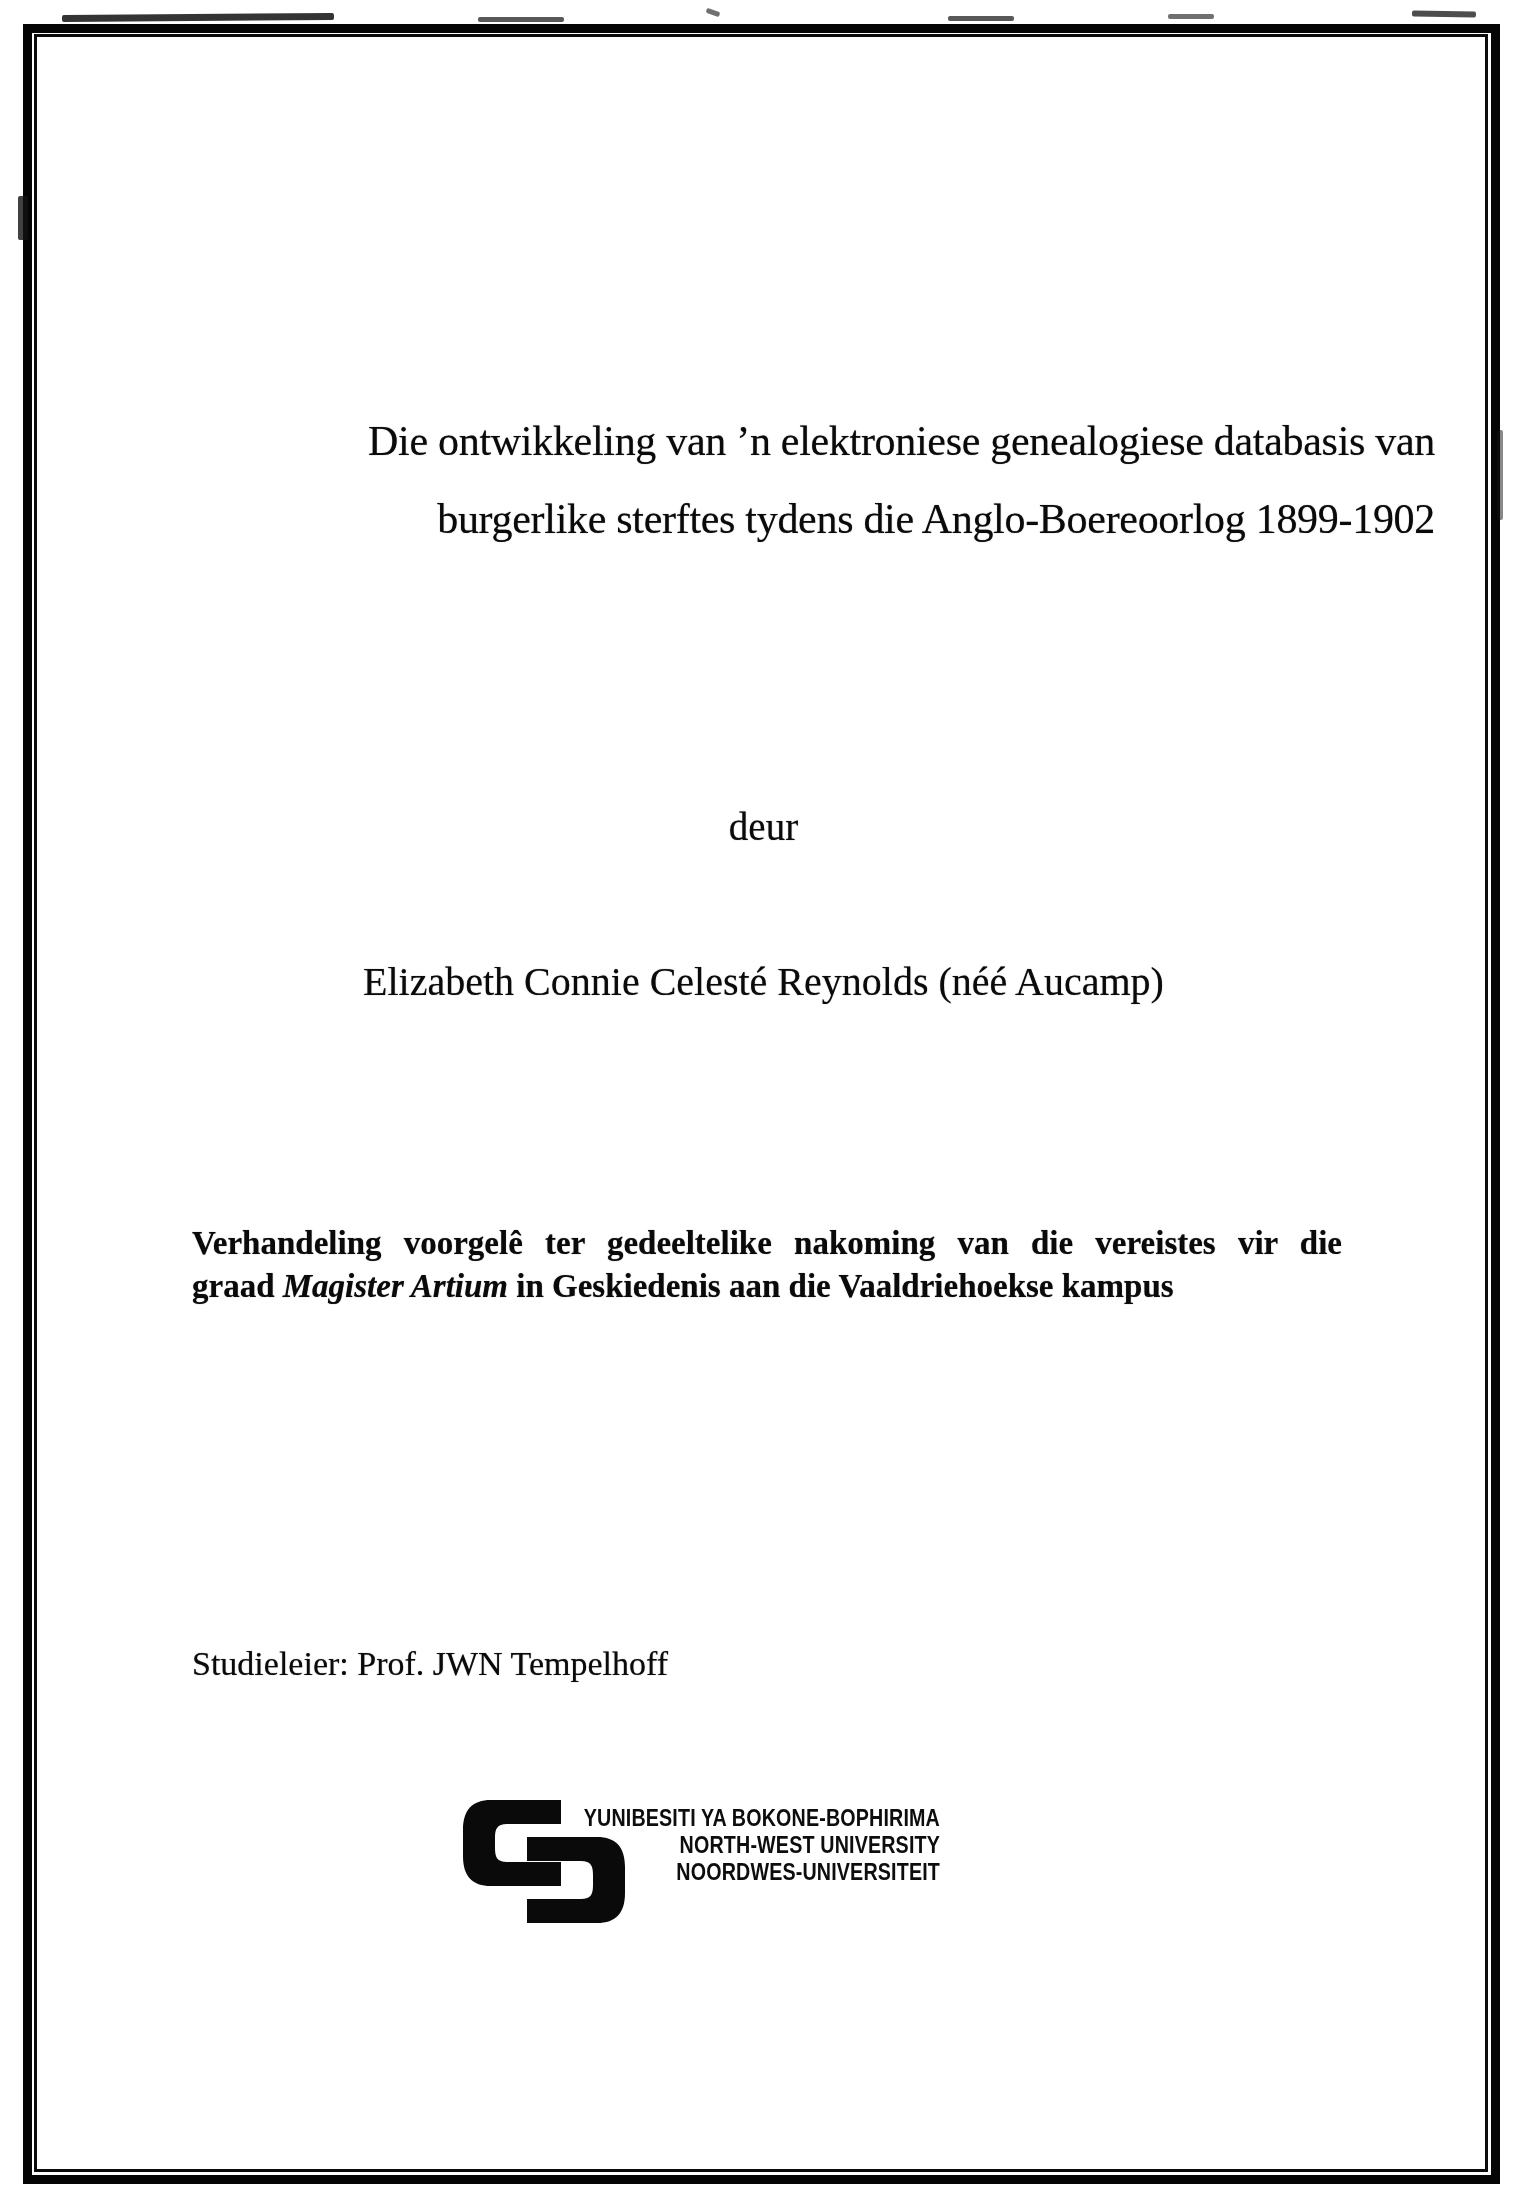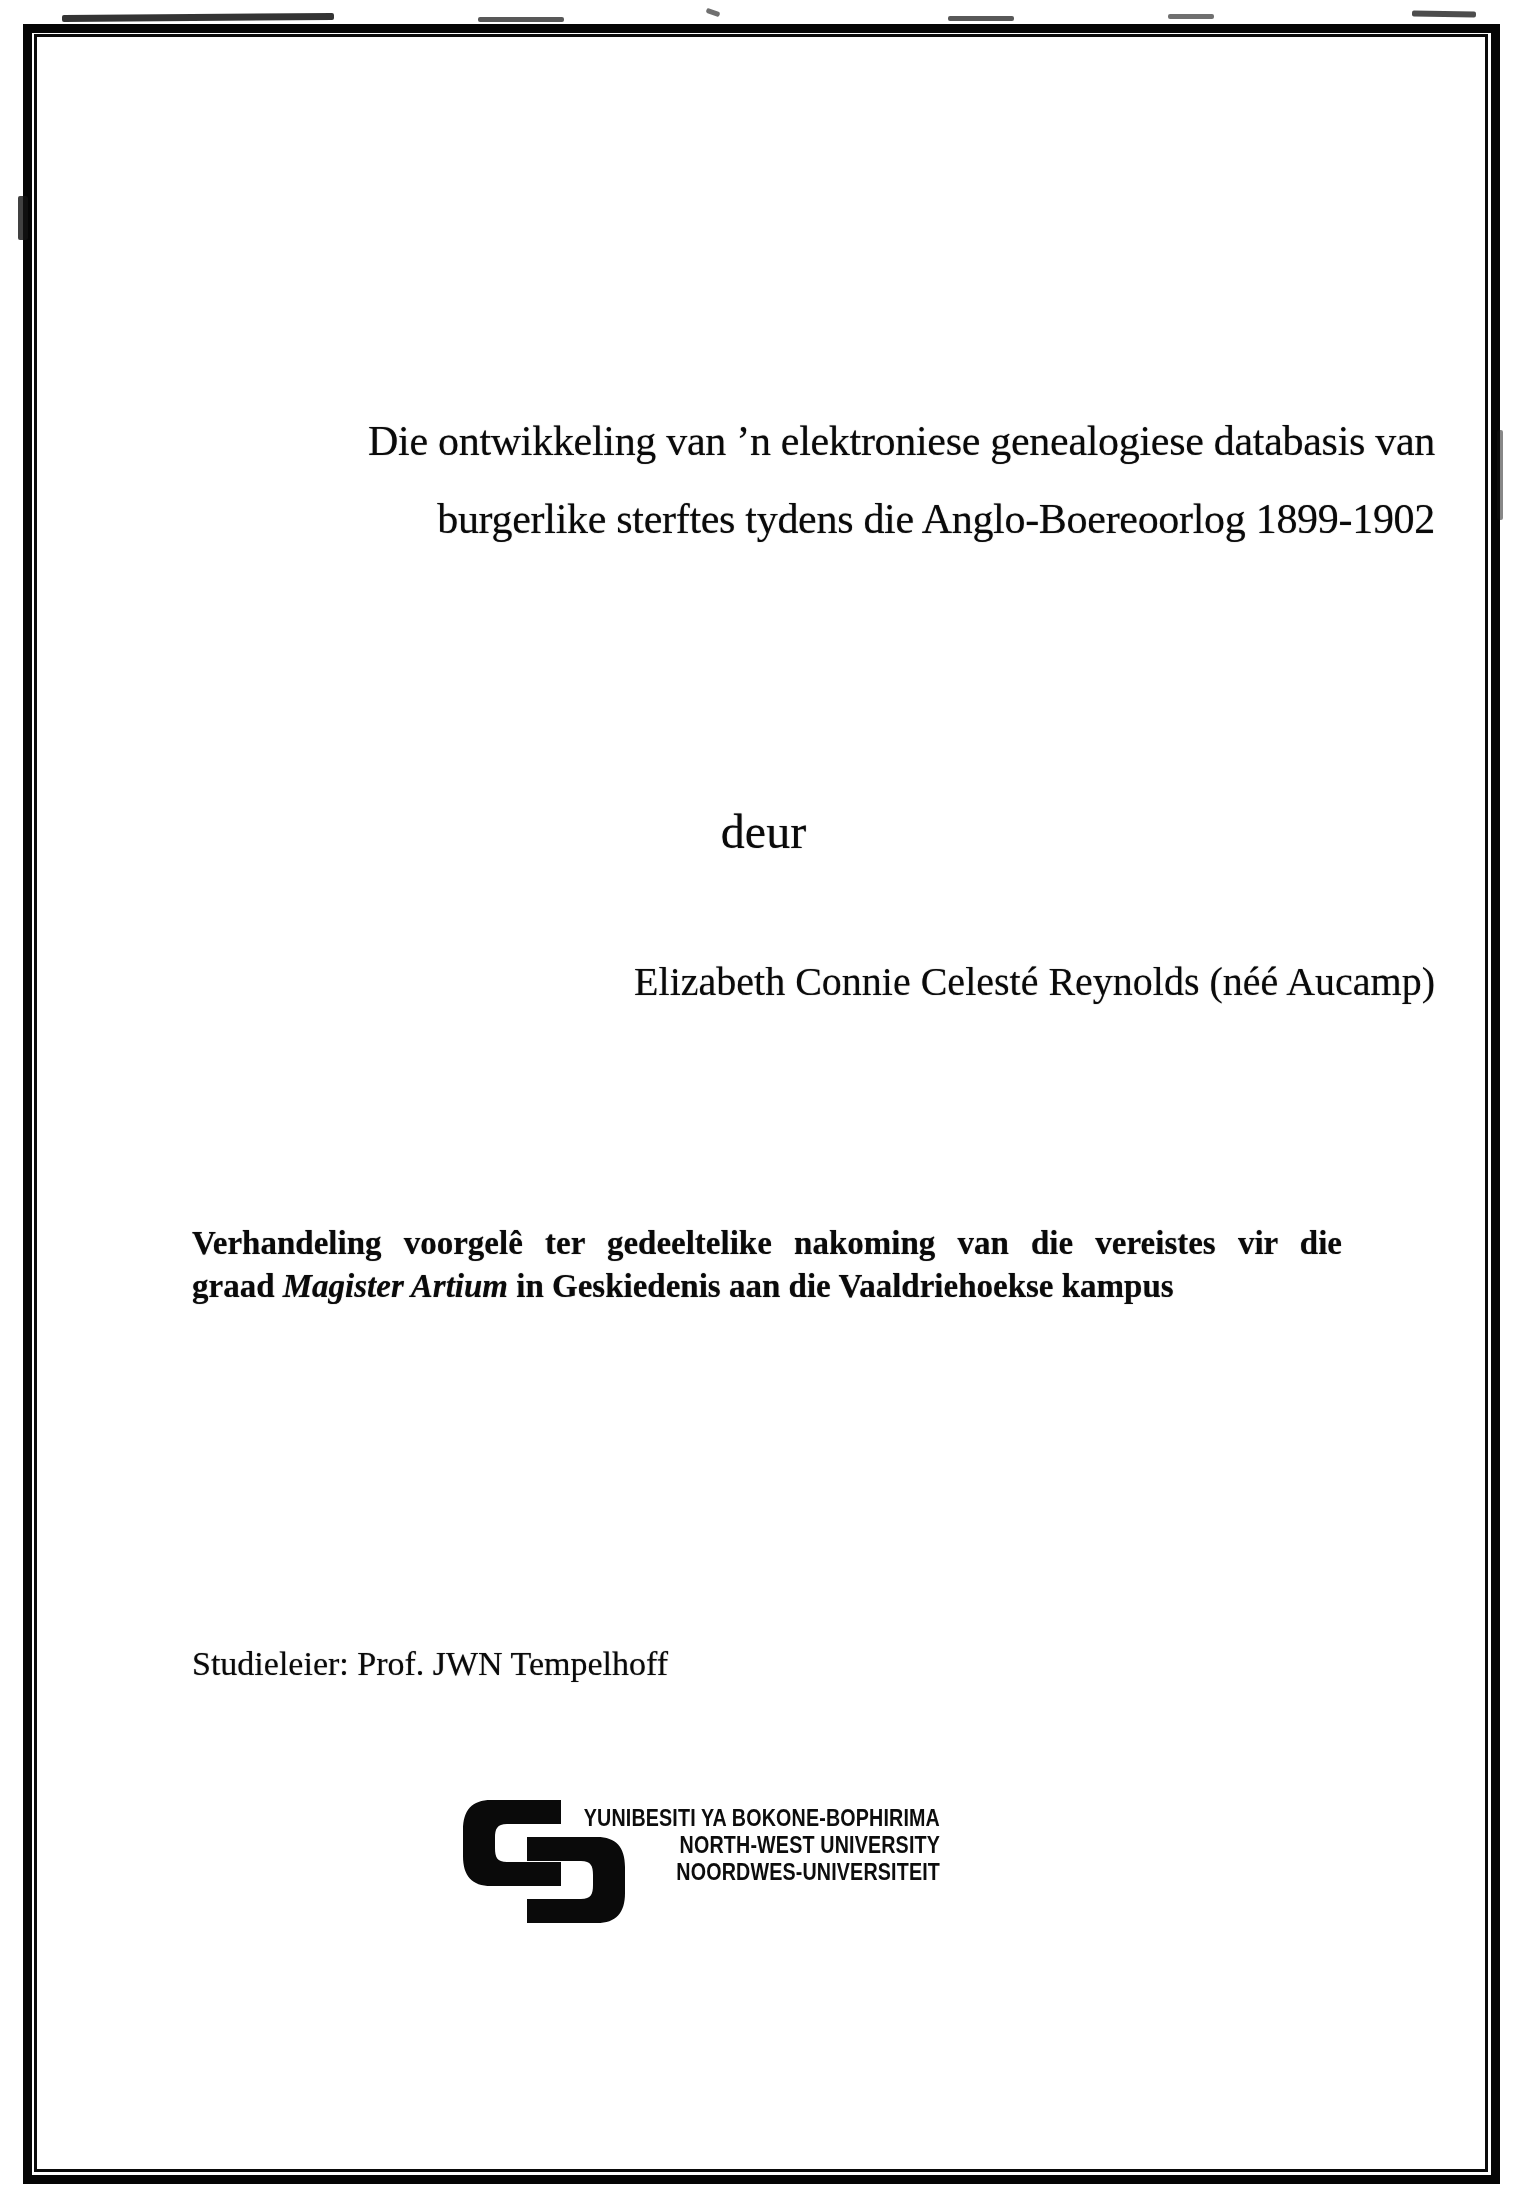--- a/index.html
+++ b/index.html
@@ -55,27 +55,27 @@
     font-size: 42px;
     line-height: 78px;
     letter-spacing: -0.3px;
     white-space: nowrap;
   }
   .byline {
     position: absolute;
     left: 92px; top: 804px;
     width: 1343px;
     text-align: center;
-    font-size: 48px;
+    font-size: 39px;
   }
   .author-line {
     position: absolute;
     left: 92px; top: 958px;
     width: 1343px;
-    text-align: right;
+    text-align: center;
     font-size: 40px;
     white-space: nowrap;
   }
   .desc-block {
     position: absolute;
     left: 192px; top: 1222px;
     width: 1150px;
     font-size: 33px;
     line-height: 43px;
     font-weight: bold;

